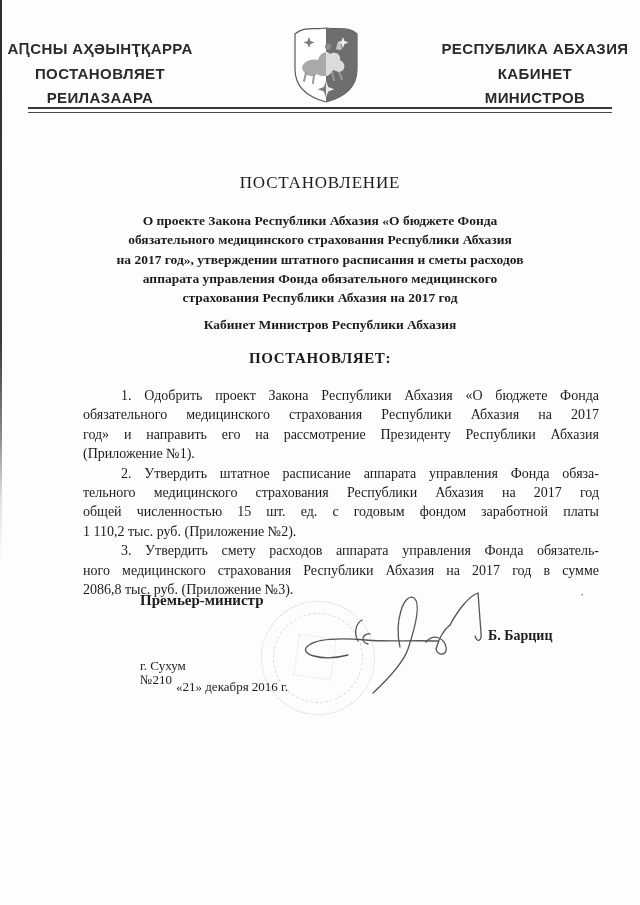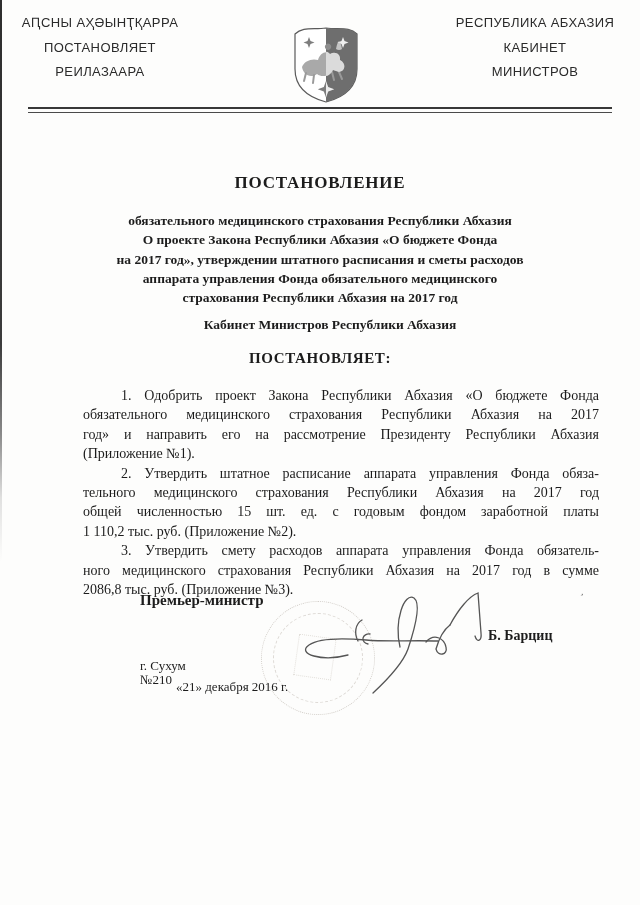--- a/index.html
+++ b/index.html
@@ -12,37 +12,38 @@
     font-family:"Liberation Serif", serif;
     overflow:hidden;
   }
   
   .scan-edge{
     position:absolute;left:0;top:0;width:2px;height:100%;
     background:linear-gradient(to bottom,#2e2e2e 0%,#3c3c3c 38%,#8a8a8a 48%,rgba(170,170,170,.35) 55%,rgba(170,170,170,0) 62%);
   }
   
   .hdr-left,.hdr-right{
-    position:absolute;top:16px;width:190px;
+    position:absolute;top:42px;width:190px;
     font-family:"Liberation Sans", sans-serif;
-    font-size:13px;letter-spacing:.4px;color:#2a2a2a;
+    font-size:15px;letter-spacing:.4px;color:#2a2a2a;
     text-align:center;
+    font-weight:bold;
   }
   .hdr-left{left:5px;}
   .hdr-right{left:440px;}
   .hdr-left div,.hdr-right div{height:24.5px;line-height:13px;}
   .emblem{position:absolute;left:292px;top:23px;width:68px;height:82px;}
   .rule{
     position:absolute;left:28px;top:107px;width:584px;height:3px;
     border-top:2.5px solid #383838;border-bottom:1px solid #4a4a4a;
   }
   
   .doc-title{
     position:absolute;left:0;top:173px;width:640px;
-    text-align:center;font-weight:bold;font-size:17px;letter-spacing:.8px;
+    text-align:center;font-weight:normal;font-size:17px;letter-spacing:.8px;
   }
   .subject{
     position:absolute;left:62px;top:211px;width:516px;
     text-align:center;font-weight:bold;font-size:13.5px;line-height:19.3px;
   }
   .issuer{
     position:absolute;left:0;top:317px;width:612px;
     text-align:center;font-weight:bold;font-size:13.5px;padding-left:24px;
   }
   .resolves{
@@ -142,22 +143,22 @@
     <div>РЕСПУБЛИКА АБХАЗИЯ</div>
     <div>КАБИНЕТ</div>
     <div>МИНИСТРОВ</div>
   </div>
 
   <div class="rule"></div>
 
   <div class="doc-title">ПОСТАНОВЛЕНИЕ</div>
 
   <div class="subject">
+    <div>О проекте Закона Республики Абхазия «О бюджете Фонда</div>
     <div>обязательного медицинского страхования Республики Абхазия</div>
-    <div>О проекте Закона Республики Абхазия «О бюджете Фонда</div>
     <div>на 2017 год», утверждении штатного расписания и сметы расходов</div>
     <div>аппарата управления Фонда обязательного медицинского</div>
     <div>страхования Республики Абхазия на 2017 год</div>
   </div>
 
   <div class="issuer">Кабинет Министров Республики Абхазия</div>
   <div class="resolves">ПОСТАНОВЛЯЕТ:</div>
 
   <div class="body-text">
     <div>

